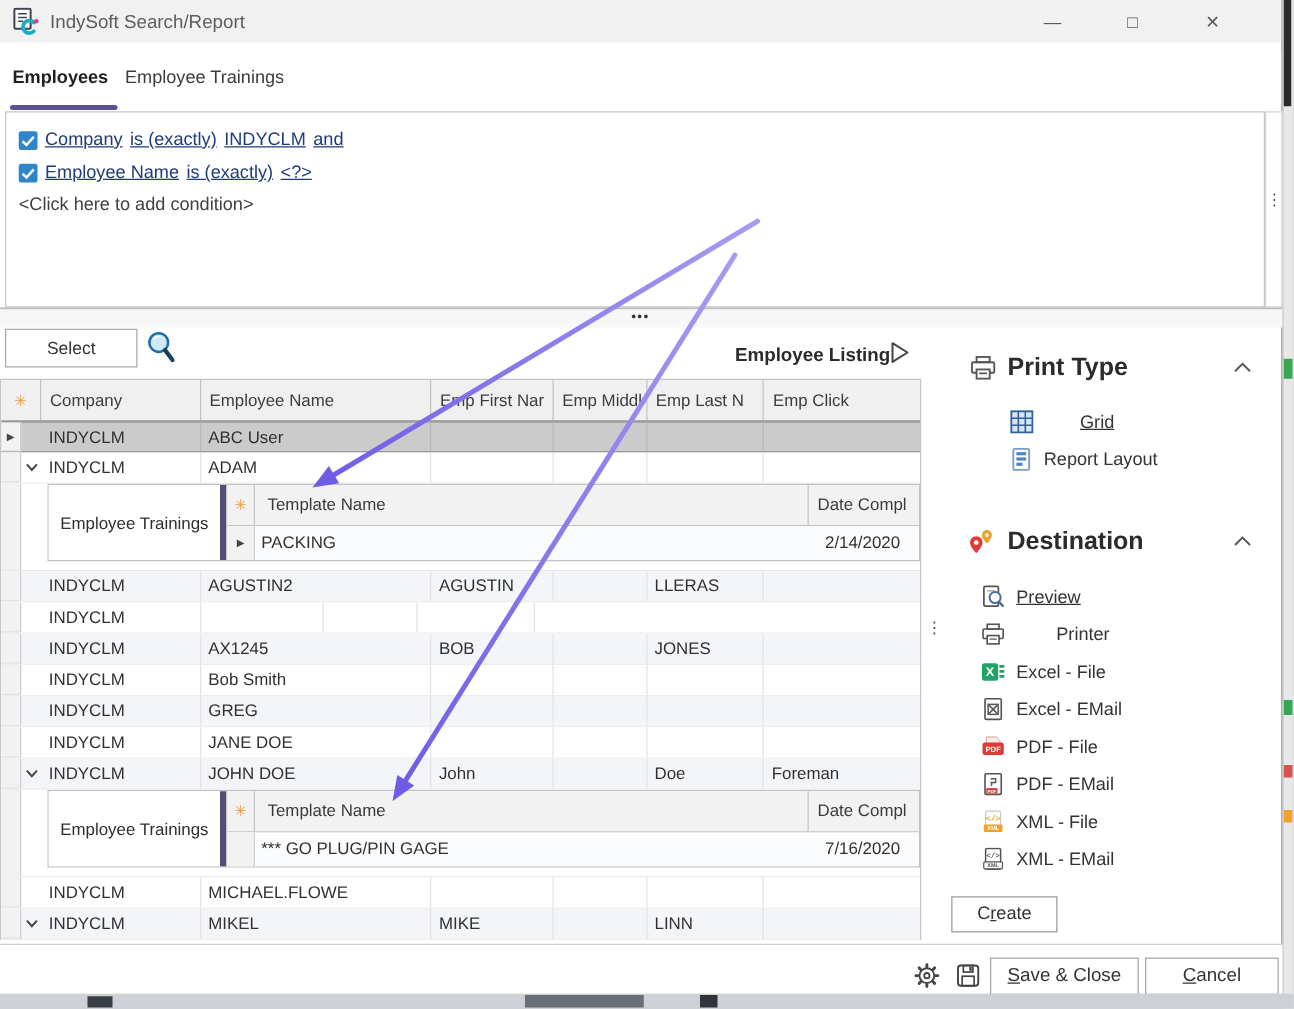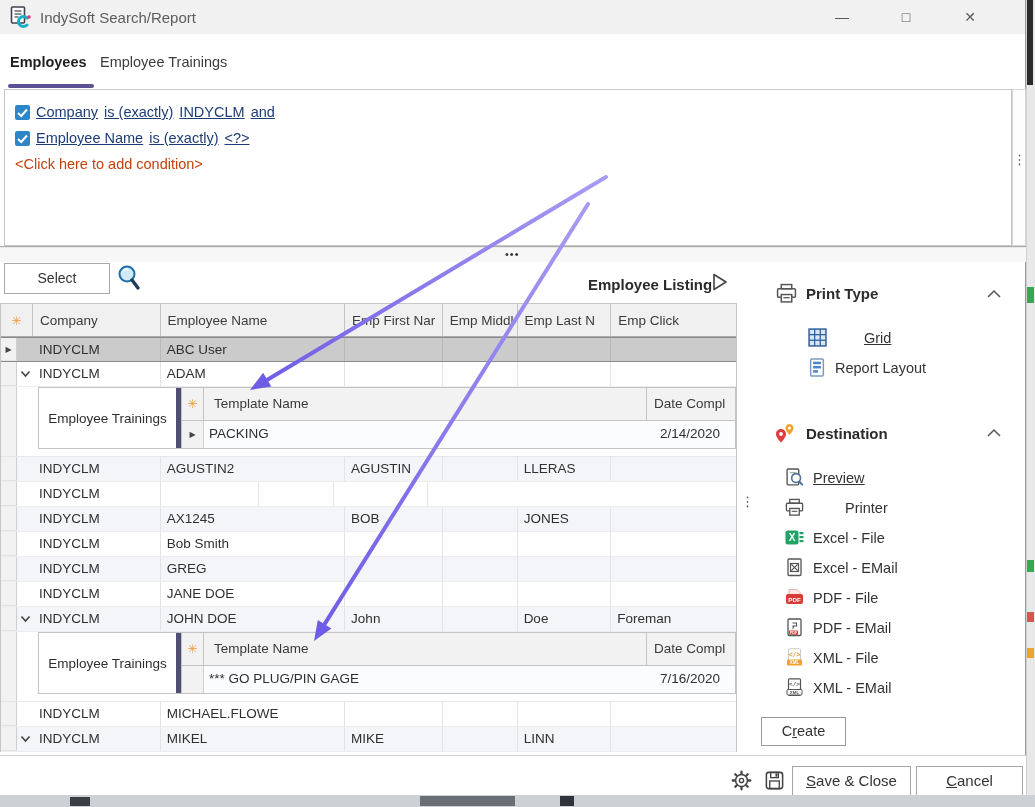--- a/index.html
+++ b/index.html
@@ -19,21 +19,21 @@
   .tab { position:absolute; top:12px; font-size:14.5px; color:#3c3c3c; }
   .tab.active { font-weight:bold; color:#1e1e1e; }
   #tab-underline { position:absolute; left:8px; top:42px; width:86px; height:4px; background:#5b5291; border-radius:2px; }
 
   
   #cond { position:absolute; left:4px; top:89px; width:1008px; height:157px; background:#fff; border:1px solid #c6c6c6; padding:9px 10px; }
   .cond-line { display:flex; align-items:center; height:26px; }
   .cbx { width:15px; height:15px; background:#2e86c9; border-radius:2px; margin-right:8px; flex:none; }
   .cond-line span { color:#1e3c78; font-size:14.5px; margin-right:6px; white-space:pre; }
   .cond-line span.u { text-decoration:underline; }
-  .cond-add { color:#c2410c; font-size:14.5px; height:26px; line-height:26px; }
+  .cond-add { color:#404040; font-size:14.5px; height:26px; line-height:26px; }
   #cond-grip { position:absolute; left:1012px; top:89px; width:14px; height:157px; background:#fdfdfd; border:1px solid #d5d5d5; text-align:center; }
   #cond-grip .dots { position:relative; top:62px; font-size:13px; color:#555; }
 
   
   #hsplit { position:absolute; left:0; top:246px; width:1026px; height:16px; background:#f7f7f7; border-top:1px solid #ababab; box-shadow:inset 0 1px 0 #e9e9e9; }
   #hsplit .dots { position:absolute; left:505px; top:1px; font-size:11px; letter-spacing:1px; color:#333; }
 
   
   #select-btn { position:absolute; left:4px; top:263px; width:106px; height:31px; background:#fff; border:1px solid #a9a9a9; font-size:14px; color:#333; text-align:center; line-height:29px; }
   #mag { position:absolute; left:116px; top:264px; width:28px; height:28px; }
@@ -69,21 +69,21 @@
   .d-hdate { width:88px; flex:none; line-height:32px; padding-left:7px; color:#3a3a3a; }
   .d-row { height:27px; background:#fbfcfe; display:flex; }
   .d-rind { width:22px; flex:none; background:#f2f2f2; border-right:1px solid #cfcfcf; display:flex; align-items:center; justify-content:center; font-size:8px; color:#444; }
   .d-rname { flex:1; line-height:26px; padding-left:5px; }
   .d-rdate { width:88px; flex:none; line-height:26px; padding-left:13px; }
 
   #vsplit-dots { position:absolute; left:741px; top:494px; font-size:13px; color:#444; }
 
   
   .sec-head { position:absolute; display:flex; align-items:center; }
-  .sec-head .lbl { font-size:15px; font-weight:bold; color:#2b2b2b; margin-left:9px; }
+  .sec-head .lbl { font-size:20px; font-weight:bold; color:#2b2b2b; margin-left:9px; }
   .chev { position:absolute; width:16px; height:10px; }
   .pt-item { position:absolute; display:flex; align-items:center; }
   .pt-item .lbl { font-size:14.5px; color:#333; margin-left:9px; }
   .lbl.selected { text-decoration:underline; }
   #create-btn { position:absolute; left:761px; top:717px; width:85px; height:29px; background:#fff; border:1px solid #9a9a9a; font-size:14.5px; color:#333; text-align:center; line-height:27px; }
 
   
   #footer { position:absolute; left:0; top:755px; width:1026px; height:40px; background:#fff; border-top:1px solid #d0d0d0;padding-left:36px; }
   .fbtn { position:absolute; top:10px; height:30px; background:#fff; border:1px solid #a5a5a5; font-size:15px; color:#333; text-align:center; line-height:28px; }
   #gear-ic { position:absolute; left:731px; top:14px; width:21px; height:21px; }

